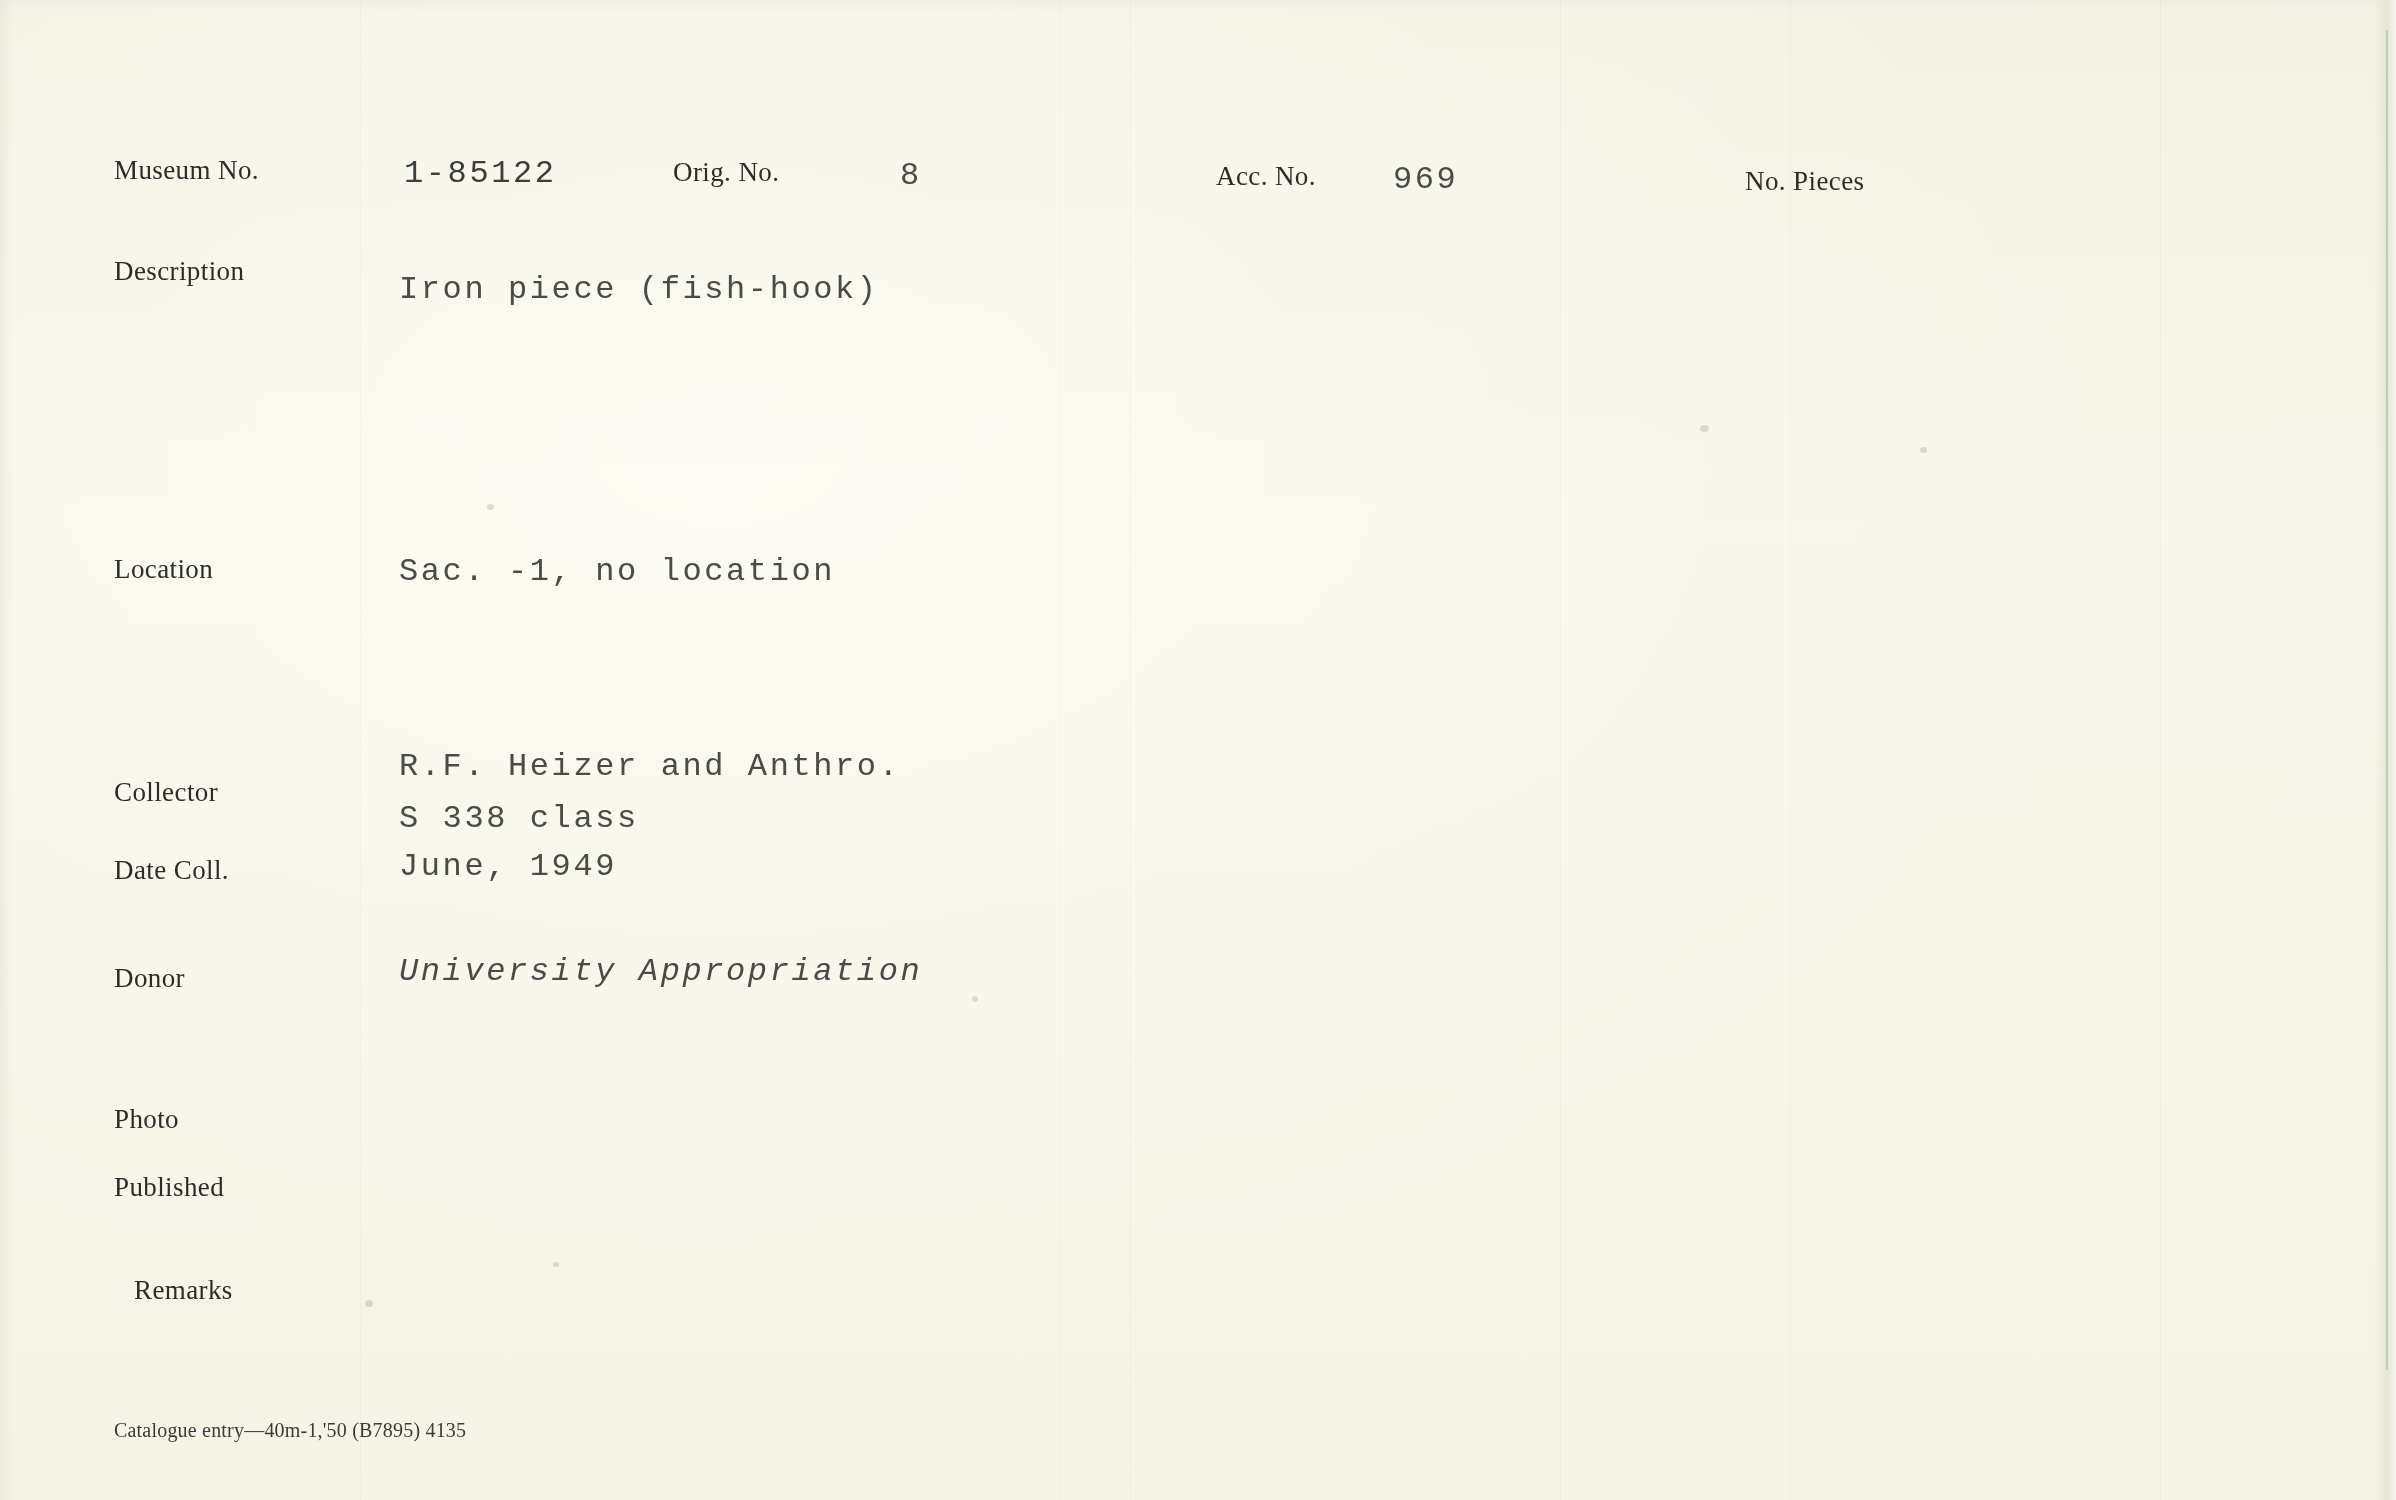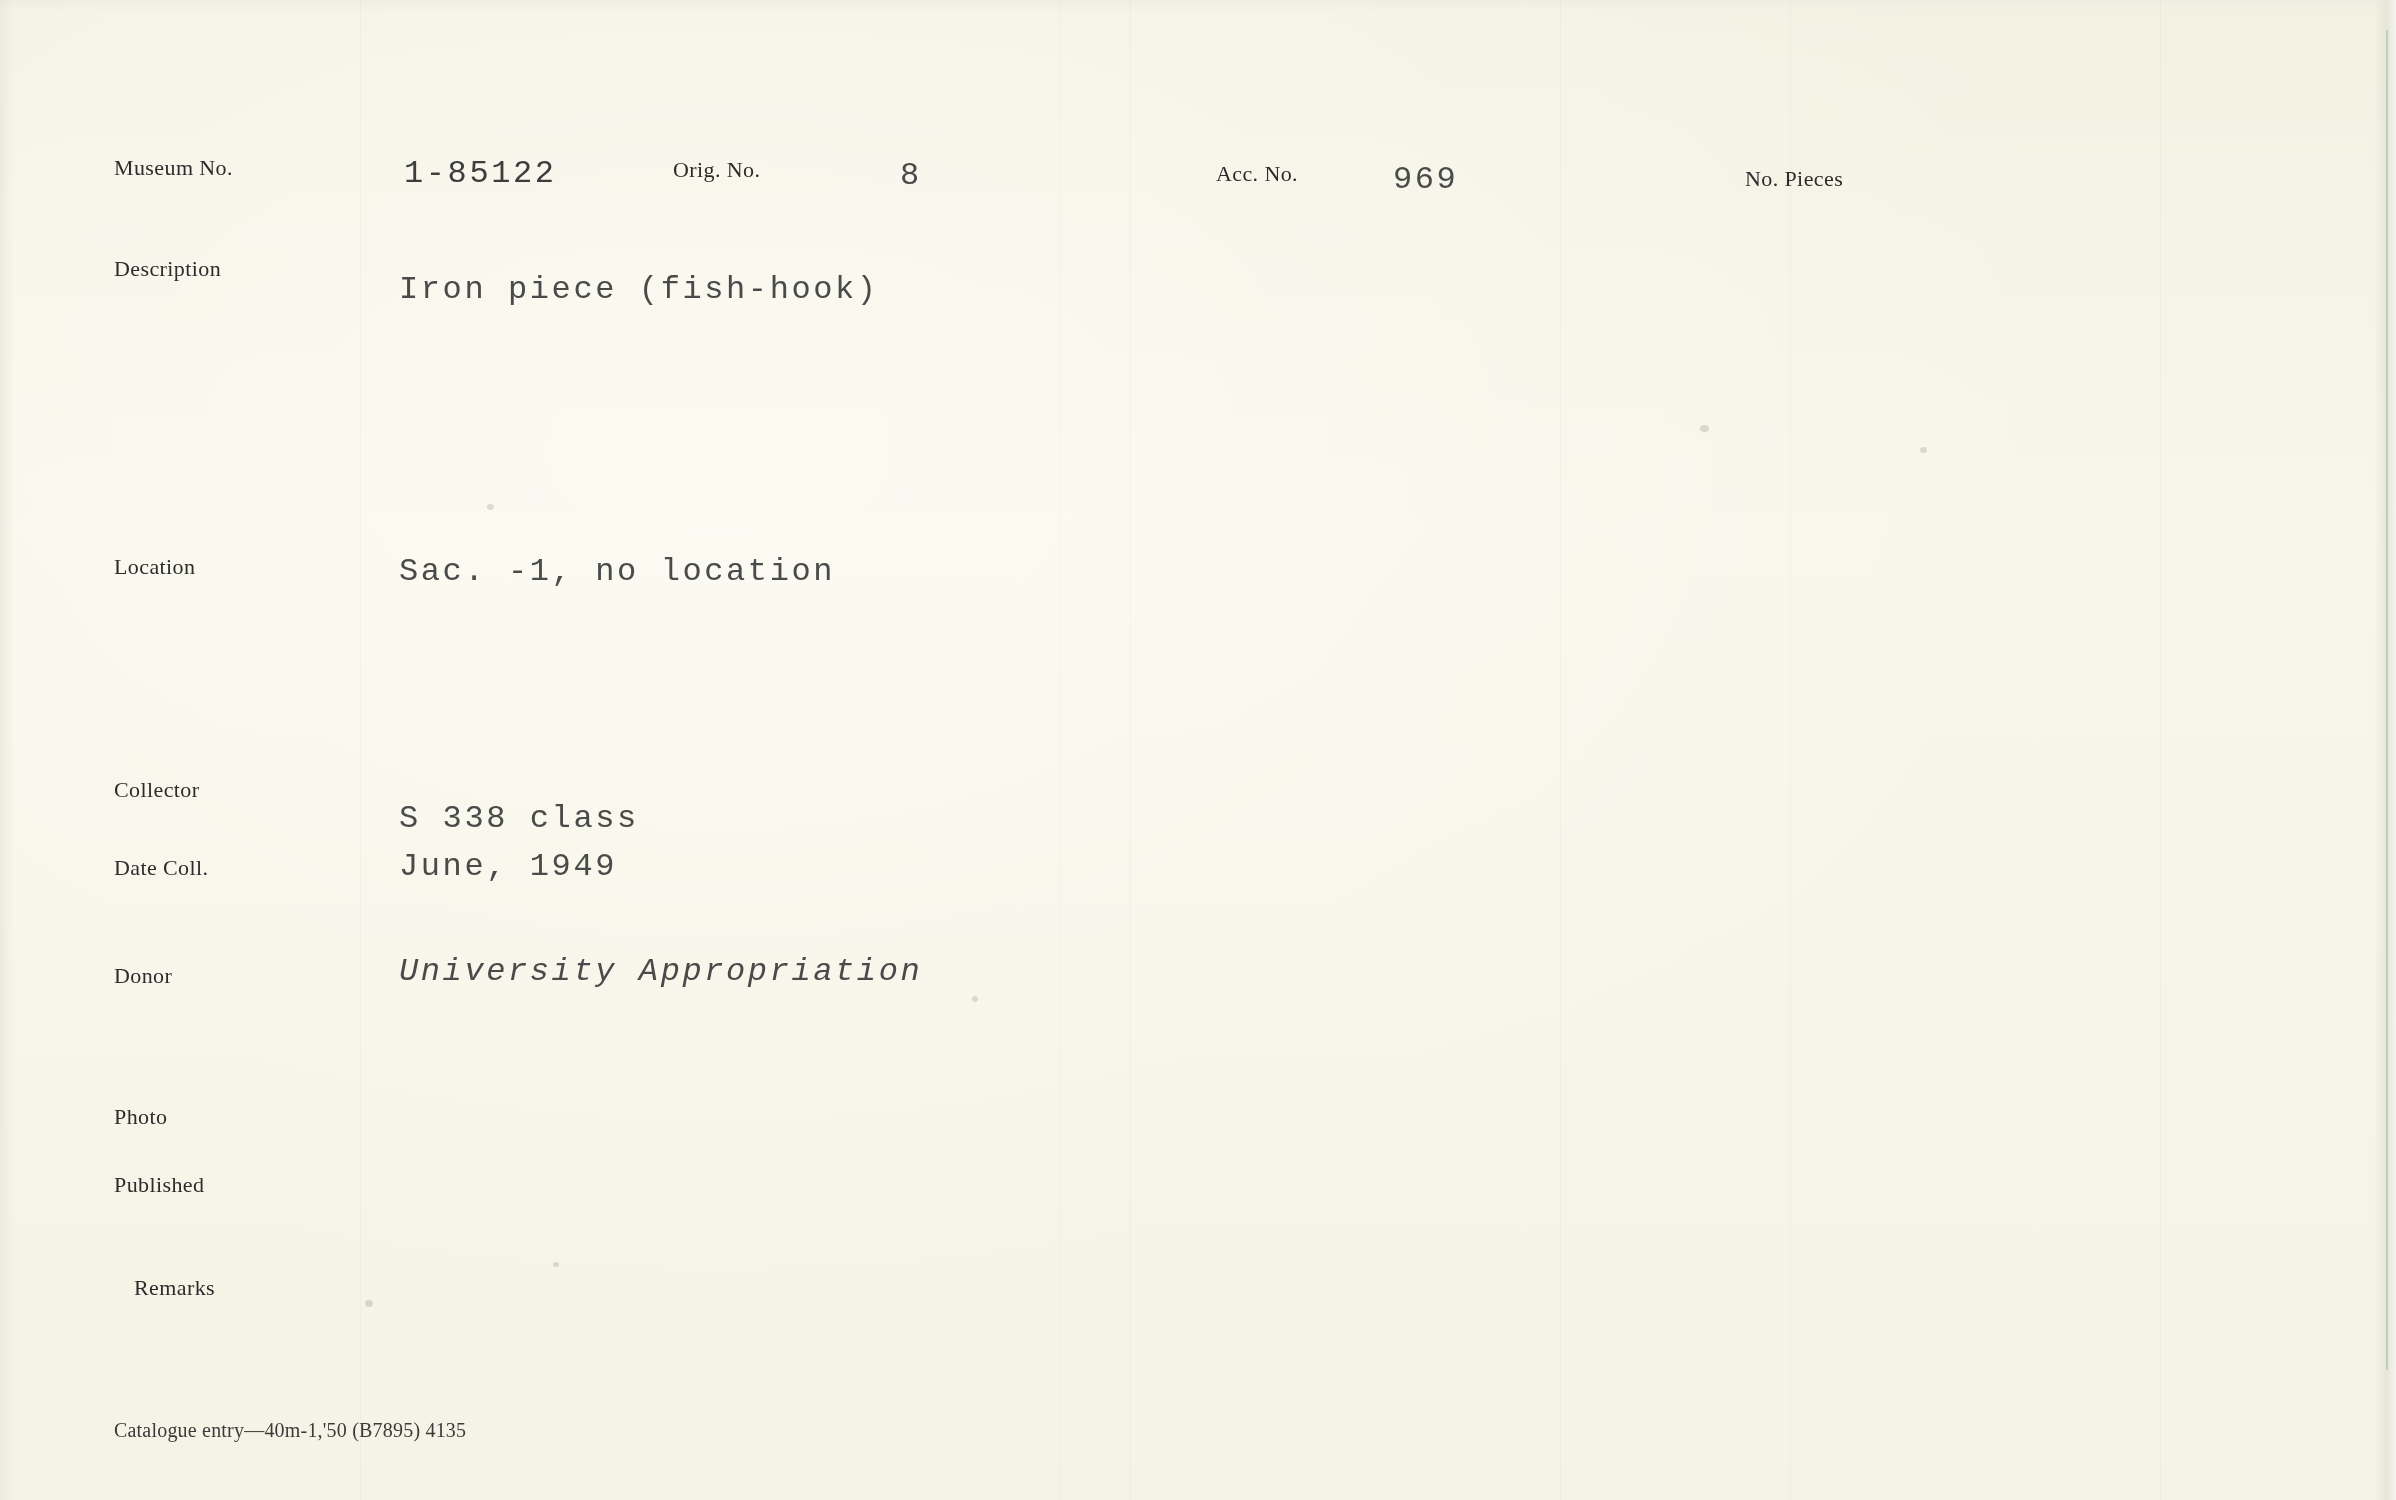--- a/index.html
+++ b/index.html
@@ -75,21 +75,21 @@
     top: 30px;
     width: 2px;
     height: 1340px;
     background: rgba(150,190,165,0.55);
     pointer-events: none;
   }
 
   .label {
     position: absolute;
     font-family: "Liberation Serif", serif;
-    font-size: 22px;
+    font-size: 27px;
     color: #2c2c2c;
     letter-spacing: 0.4px;
     white-space: nowrap;
   }
   .typed {
     position: absolute;
     font-family: "Liberation Mono", monospace;
     font-size: 32px;
     color: #4a4a4a;
     letter-spacing: 2.6px;
@@ -148,20 +148,21 @@
   <div class="label" style="left:1745px; top:166px;">No. Pieces</div>
   <div class="typed" style="left:2020px; top:166px;"></div>
 
   <div class="label" style="left:114px; top:256px;">Description</div>
   <div class="typed" style="left:399px; top:256px;margin-top:15px;">Iron piece (fish-hook)</div>
 
   <div class="label" style="left:114px; top:554px;">Location</div>
   <div class="typed" style="left:399px; top:553px;">Sac. -1, no location</div>
 
   <div class="label" style="left:114px; top:757px;margin-top:20px;">Collector</div>
+  <div class="typed" style="left:399px; top:748px;">R.F. Heizer and Anthro.</div>
   <div class="typed" style="left:399px; top:800px;">S 338 class</div>
 
   <div class="label" style="left:114px; top:855px;">Date Coll.</div>
   <div class="typed" style="left:399px; top:848px;">June, 1949</div>
 
   <div class="label" style="left:114px; top:963px;">Donor</div>
   <div class="typed" style="left:399px; top:953px;font-style:italic;">University Appropriation</div>
 
   <div class="label" style="left:114px; top:1068px;margin-top:36px;">Photo</div>
   <div class="typed" style="left:399px; top:1063px;"></div>

